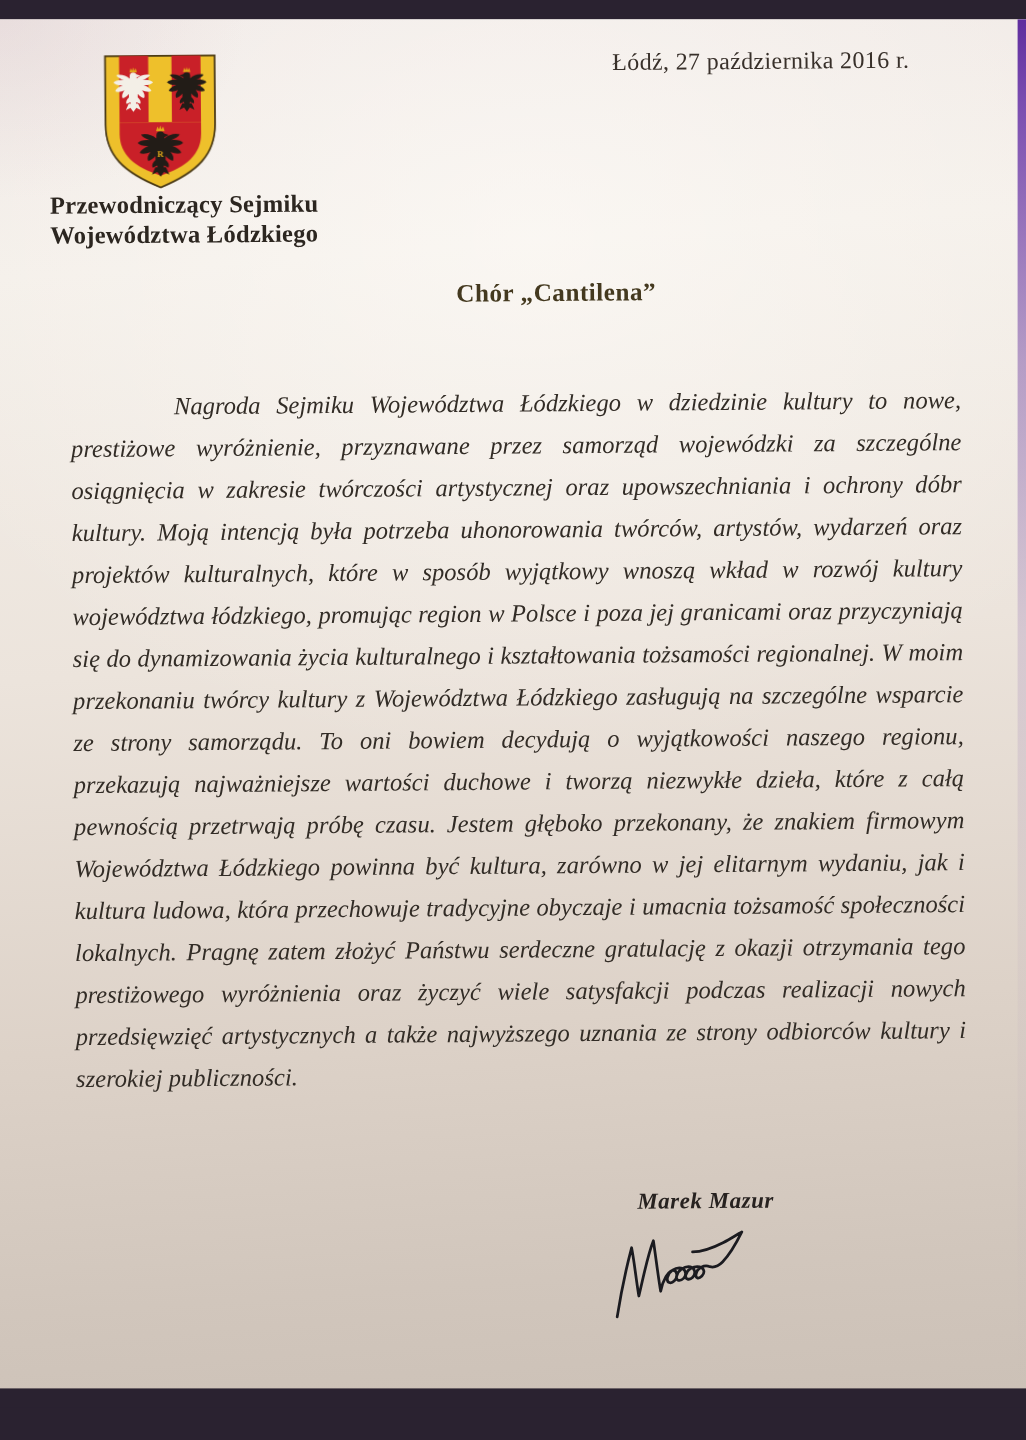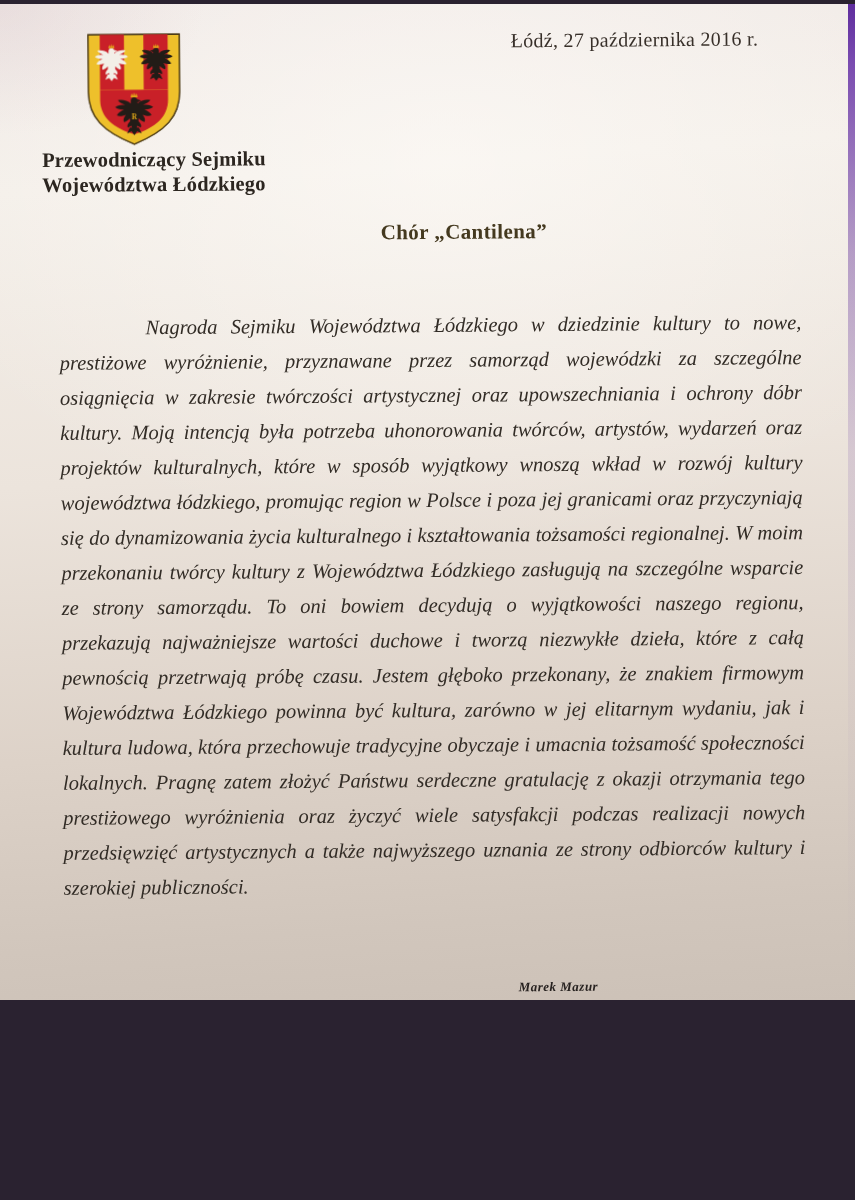--- a/index.html
+++ b/index.html
@@ -1,19 +1,19 @@
 <!DOCTYPE html>
 <html lang="pl"><head>
 <meta charset="utf-8">
 <style>
   html,body { margin:0; padding:0; background:#2a2230; }
   .photo {
     position:relative;
-    width:855px; height:996px;
-    margin:4px auto;
+    width:855px; height:1141px;
+    margin:16px auto;
     overflow:hidden;
     font-family:"Liberation Serif", serif;
     color:#322b25;
     background:
       radial-gradient(40% 22% at 0% 0%, rgba(214,192,198,0.30) 0%, rgba(214,192,198,0) 60%),
       radial-gradient(120% 70% at 52% 16%, rgba(255,253,250,0.55) 0%, rgba(255,253,250,0) 55%),
       linear-gradient(176deg, #f0e9e6 0%, #f4efe9 18%, #ece4dc 46%, #ddd2c8 72%, #d1c6bc 90%, #ccc1b7 100%);
   }
   
   .edge-right {
@@ -39,22 +39,22 @@
   .recipient {
     position:absolute; top:216px; left:382px;
     font-weight:bold; font-size:21px; color:#44391f; letter-spacing:0.4px;
   }
   .body-text {
     position:absolute; top:283px; left:60px; width:742px;
     font-style:italic; font-size:20.5px; line-height:35px;
     text-align:justify; text-indent:86px; color:#322c26;
   }
   .signer {
-    position:absolute; top:976px; left:514px;
-    font-weight:bold; font-style:italic; font-size:13px; color:#272220;
+    position:absolute; top:976px; left:527px;
+    font-weight:bold; font-style:italic; font-size:19px; color:#272220;
     letter-spacing:0.5px;
   }
   .signature { position:absolute; top:1002px; left:496px; width:182px; height:94px; }
   .signature svg { display:block; width:100%; height:100%; }
 </style>
 </head>
 <body>
 
 <div class="photo">
   <div class="letter">

